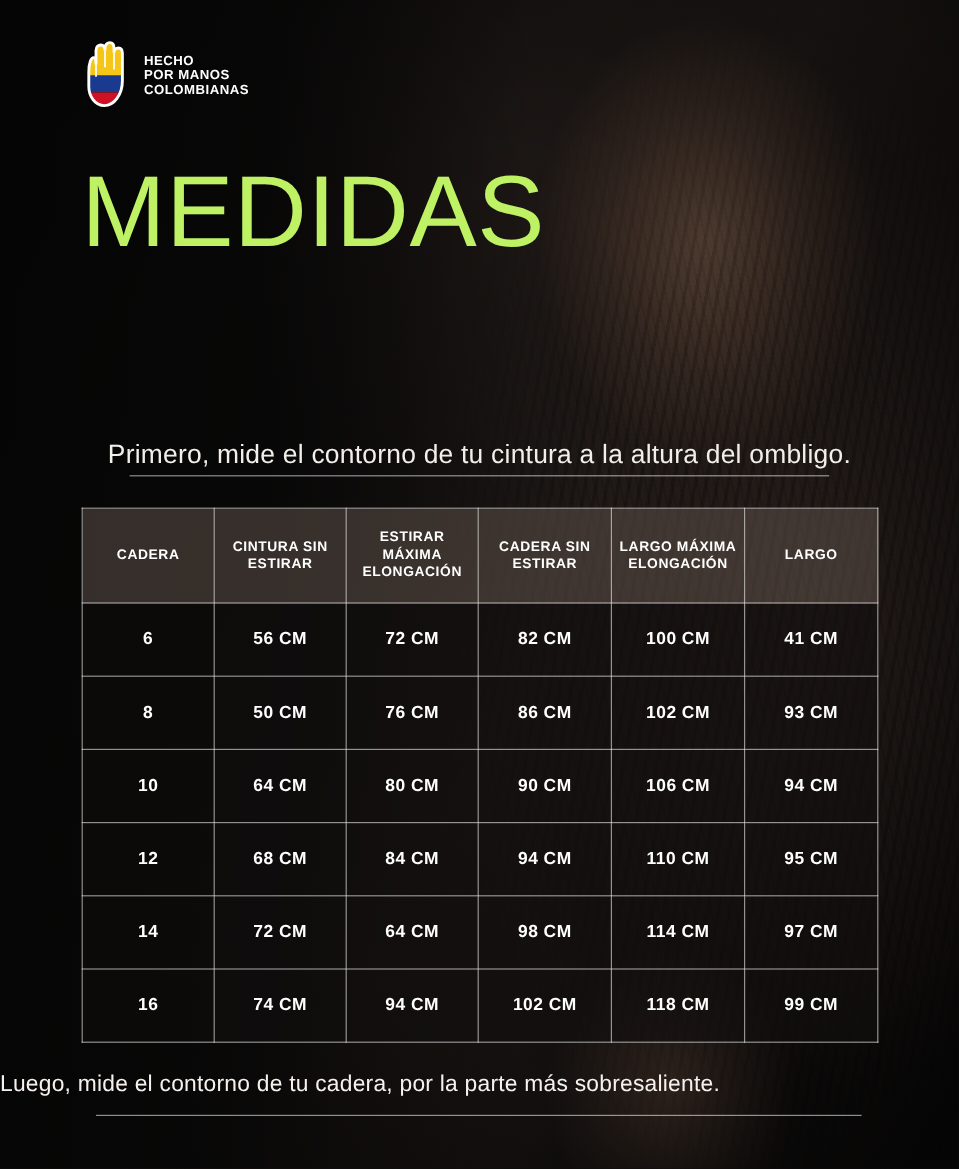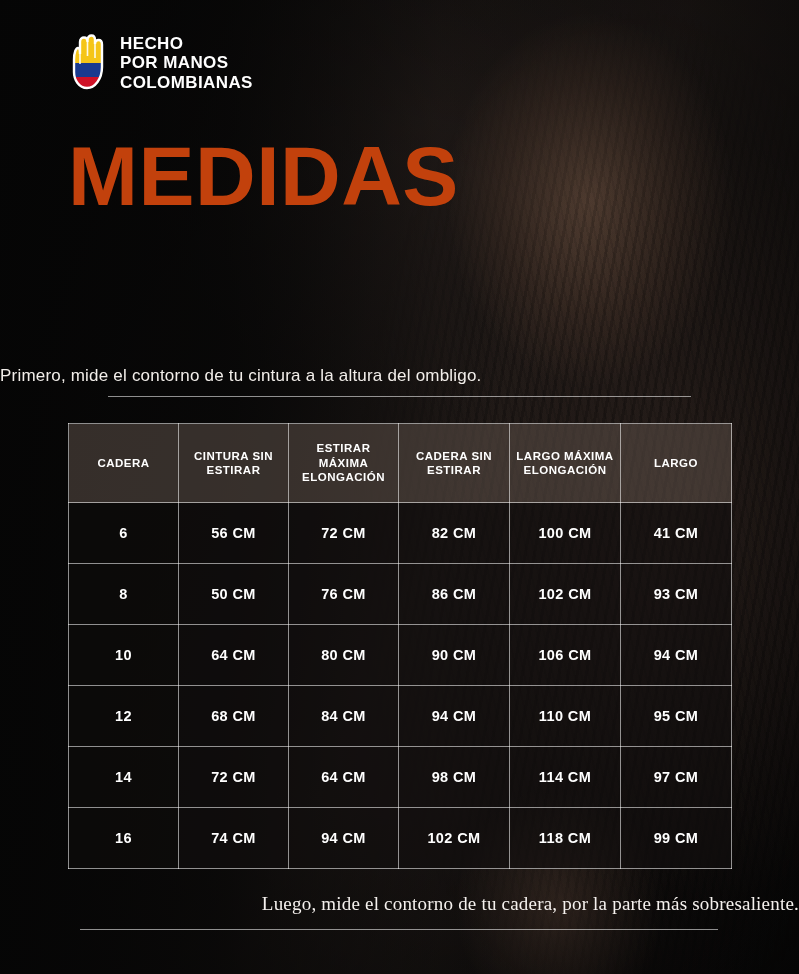--- a/index.html
+++ b/index.html
@@ -54,73 +54,73 @@
     top: 34px;
     display: flex;
     align-items: center;
     gap: 10px;
   }
   .logo-mark { width: 44px; height: 58px; position: relative; }
   .logo-text { line-height: 1.12; }
   .logo-text div {
     color: #ffffff;
     font-weight: 700;
-    font-size: 17px;
+    font-size: 11px;
     letter-spacing: .4px;
   }
 
   
   .title-wrap {
     position: absolute;
     left: 68px;
     top: 118px;
     color: #fff;
   }
   .title-1 {
     font-size: 78px;
     font-weight: 400;
     letter-spacing: 1px;
     line-height: 1;
     color: #fdfdfd;
   }
   .title-2 {
     font-size: 84px;
-    font-weight: 700;
+    font-weight: 400;
     letter-spacing: .5px;
     line-height: 1;
     margin-top: 16px;
-    color: #c2410c;
+    color: #bef264;
   }
 
   
   .instruction-top {
     position: absolute;
     left: 0; right: 0;
     top: 366px;
+    text-align: center;
     color: #f2eeea;
-    font-size: 17px;
+    font-size: 22px;
     letter-spacing: .2px;
   }
   .rule-top {
     position: absolute;
     left: 108px;
     width: 583px;
     top: 396px;
     height: 1px;
     background: rgba(255,255,255,0.55);
   }
   .instruction-bottom {
     position: absolute;
     left: 0; right: 0;
     top: 893px;
-    text-align: right;
+    text-align: left;
     color: #f5f1ee;
     font-size: 19px;
     letter-spacing: .2px;
-    font-family: Liberation Serif, serif;
   }
   .rule-bottom {
     position: absolute;
     left: 80px;
     width: 638px;
     top: 929px;
     height: 1px;
     background: rgba(255,255,255,0.55);
   }
 

